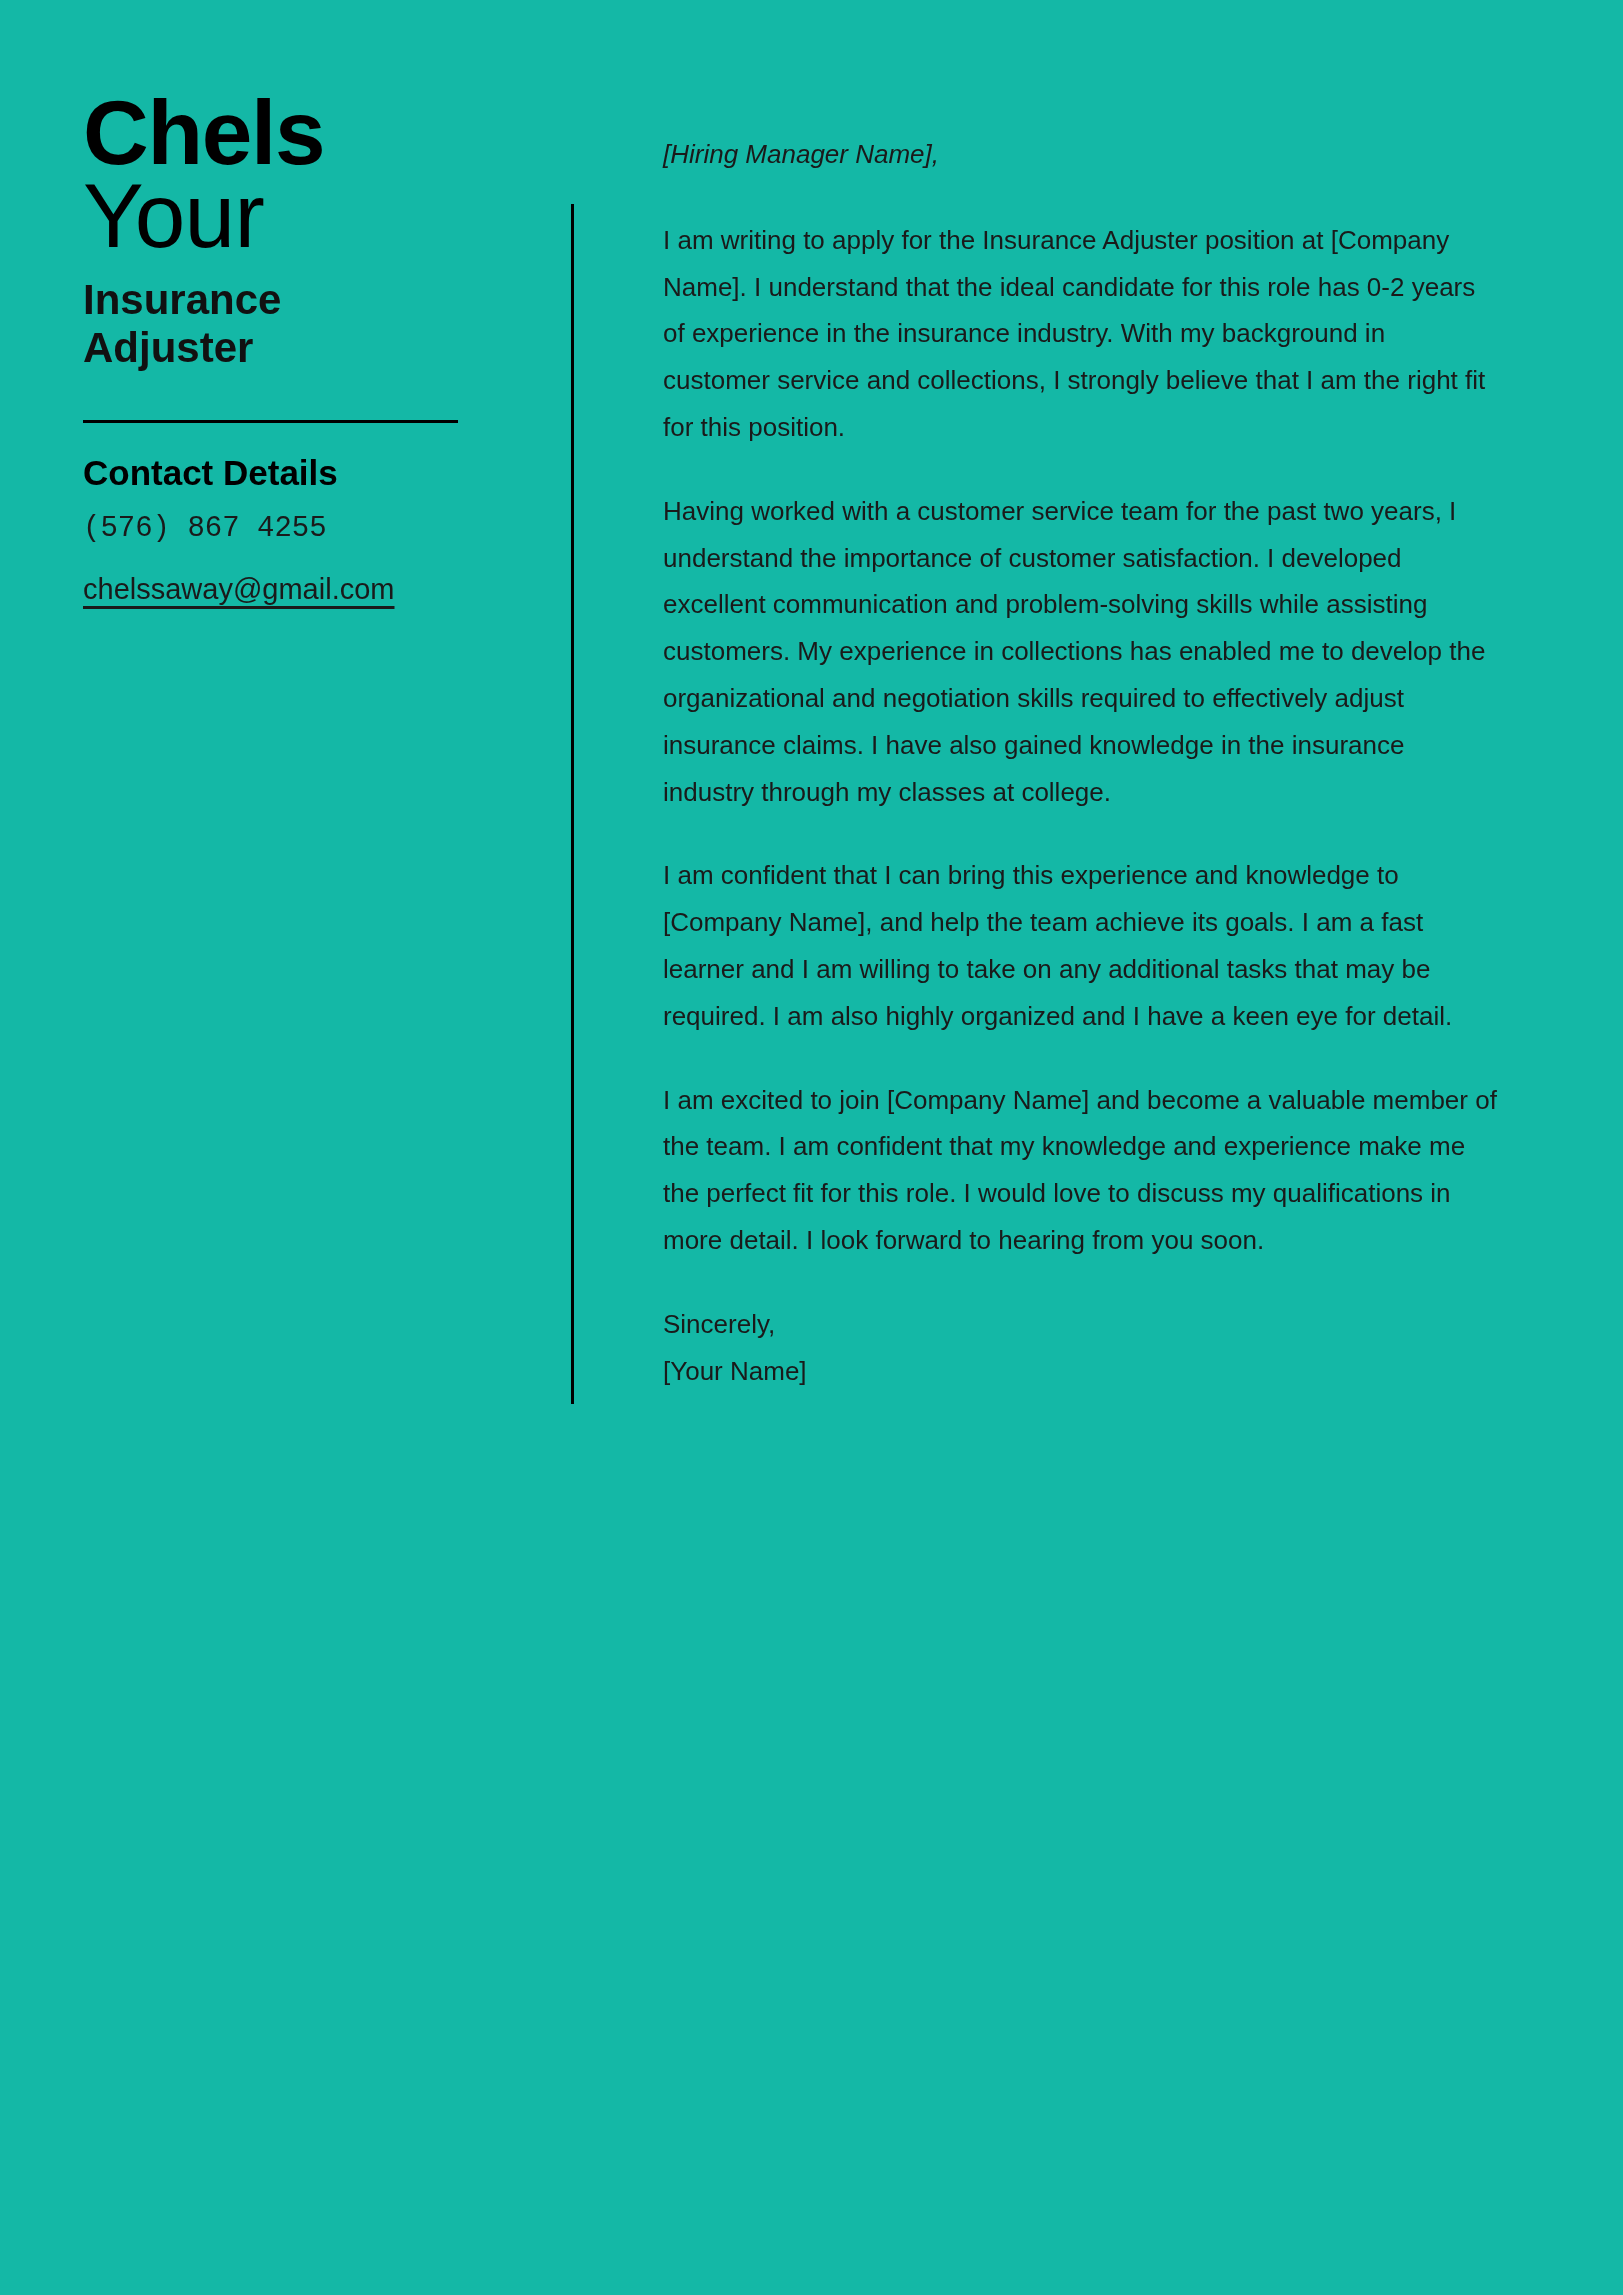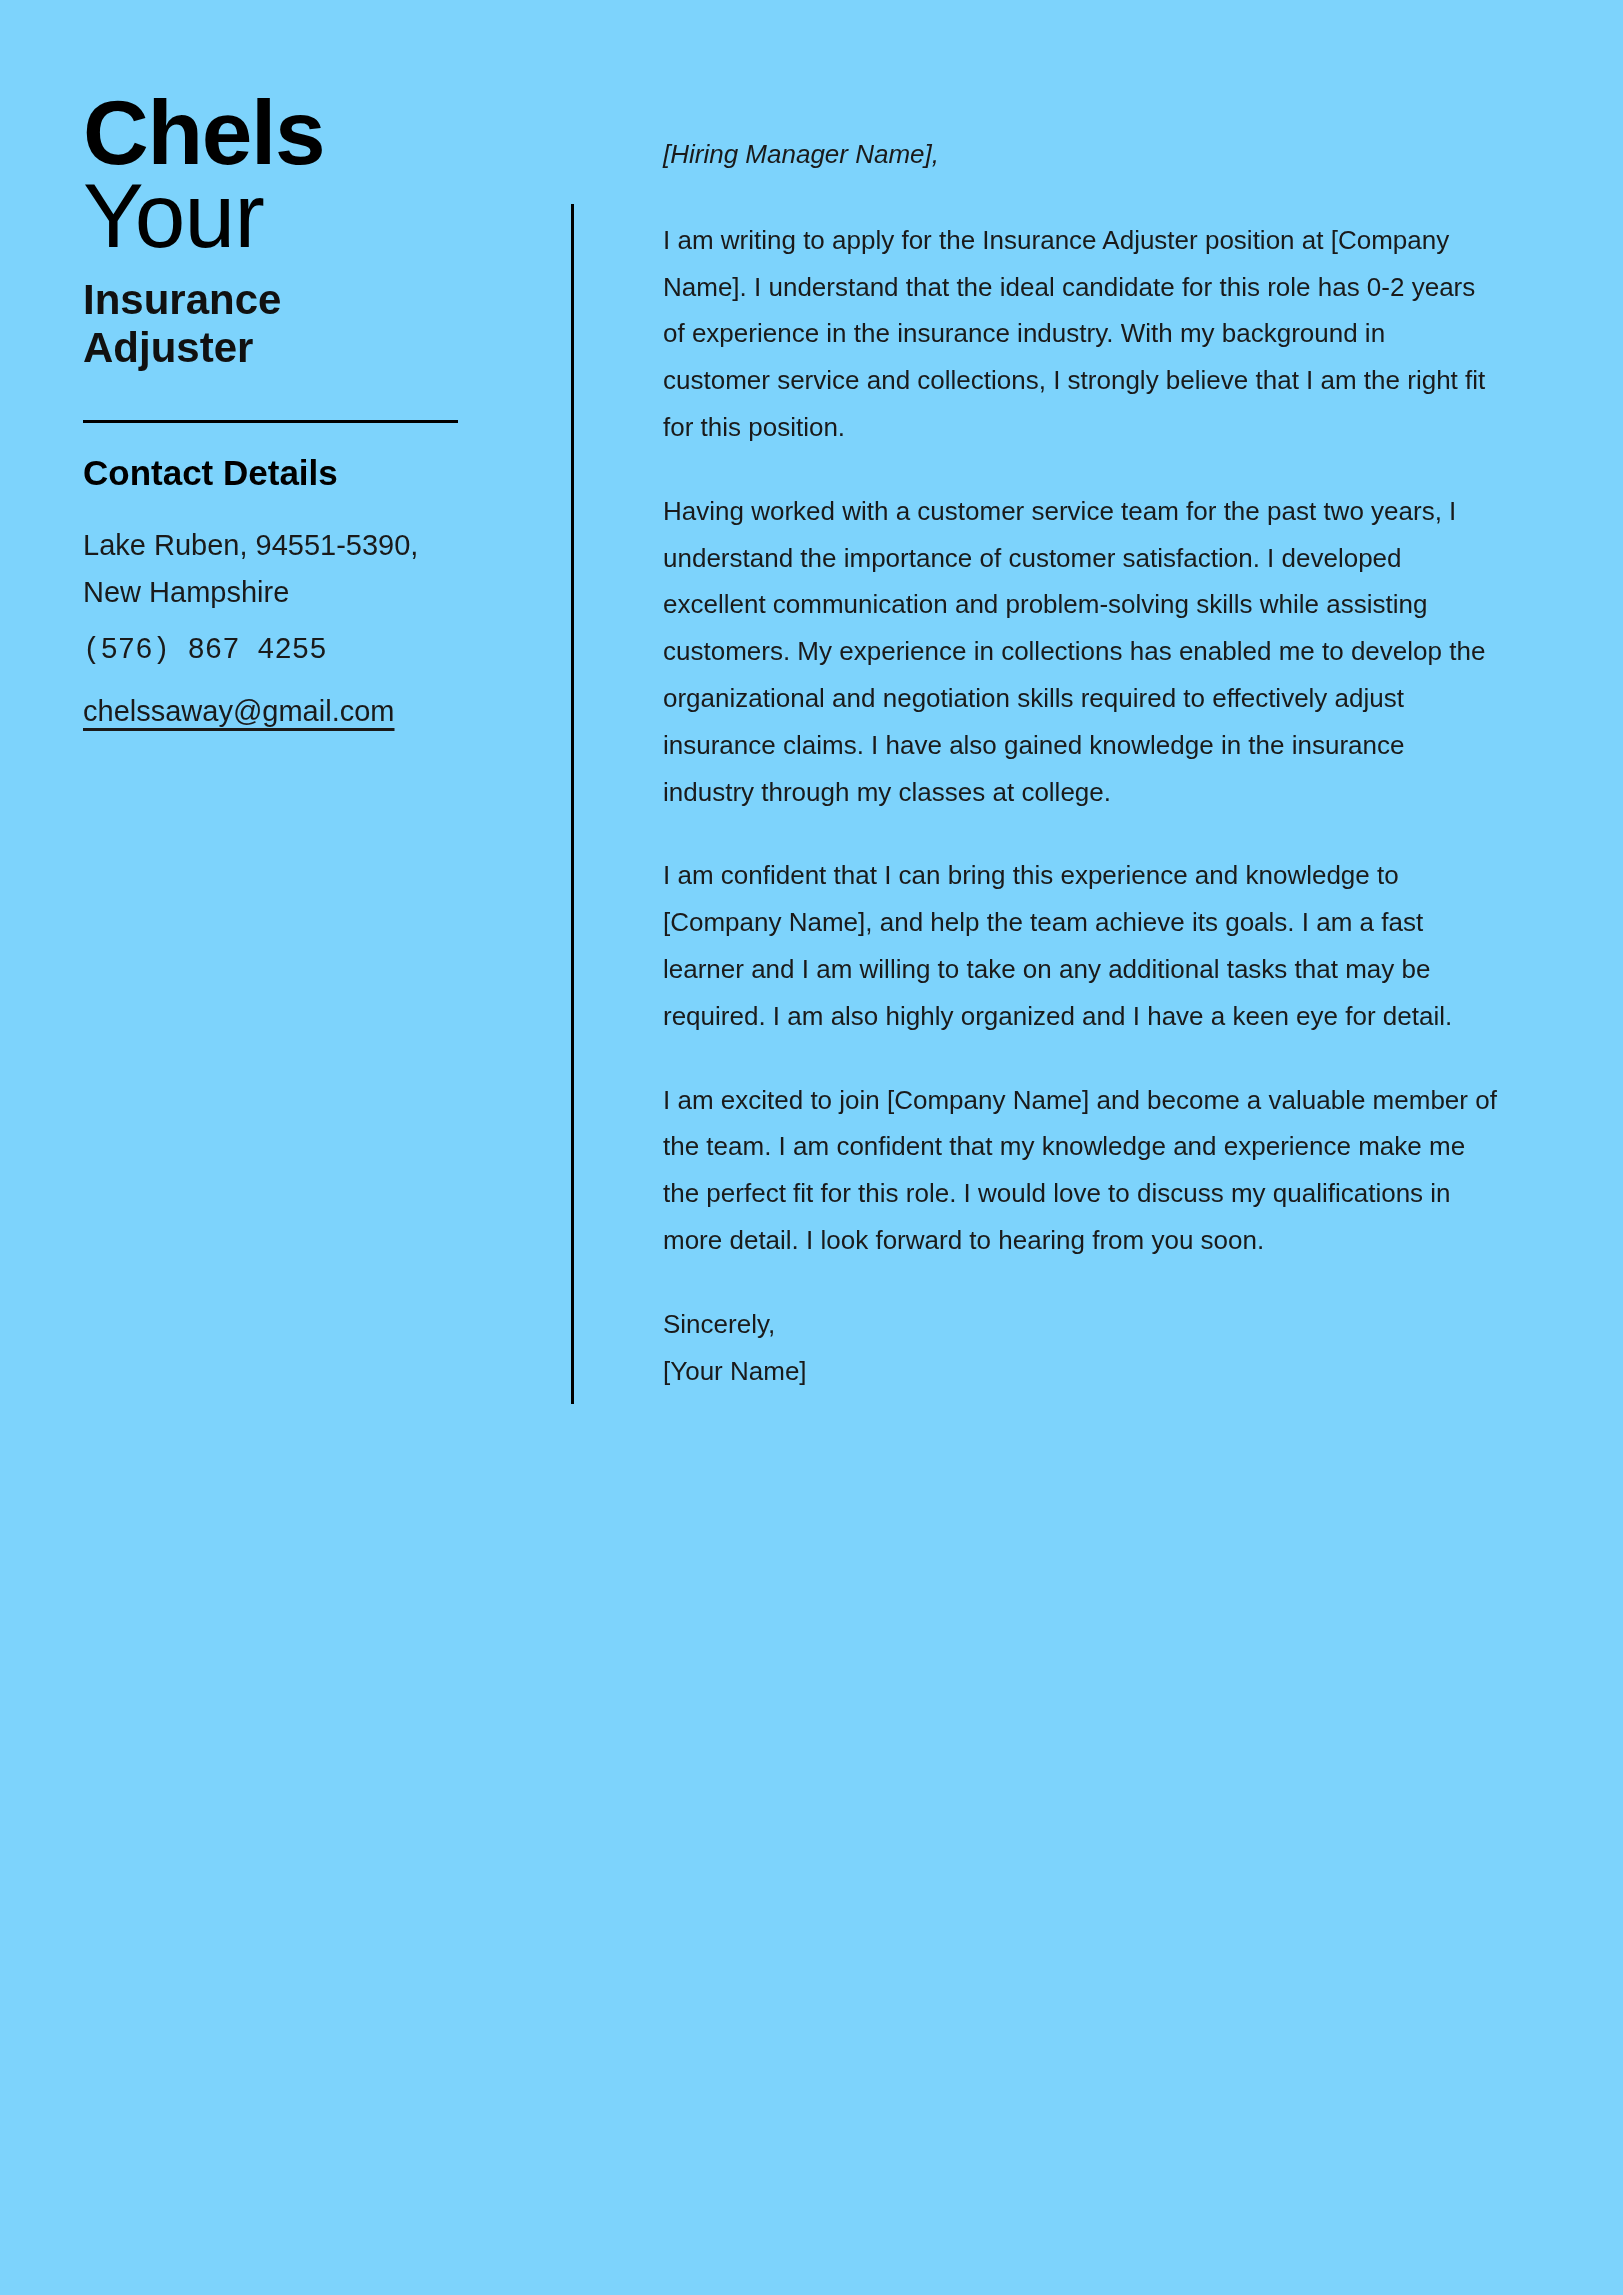--- a/index.html
+++ b/index.html
@@ -1,21 +1,21 @@
 <!DOCTYPE html>
 <html style="font-size:10.5px"><head>
 <meta charset="utf-8">
 <style>
   html, body { margin: 0; padding: 0; background: #ffffff; }
   .page {
     position: relative;
     width: 1623px;
     height: 2295px;
     box-sizing: border-box;
-    background: #7dd3fc;
+    background: #14b8a6;
     display: flex;
     align-items: flex-start;
     padding: 92px 122px 0 83px;
     font-family: "Liberation Sans", "DejaVu Sans", sans-serif;
     color: #1a1a1a;
     overflow: hidden;
   }
 
   
   .sidebar { width: 375px; flex: none; }
@@ -92,24 +92,20 @@
     <h1 class="name">
       <span class="first">Chels</span>
       <span class="last">Your</span>
     </h1>
     <div class="job-title">Insurance Adjuster</div>
 
     <hr class="divider">
 
     <h2 class="contact-heading">Contact Details</h2>
 
-    <p class="contact address">
-      <span>Lake Ruben, 94551-5390,</span>
-      <span>New Hampshire</span>
-    </p>
     <p class="contact phone">(576) 867 4255</p>
     <p class="contact email">
       <a href="#">chelssaway@gmail.com</a>
     </p>
   </aside>
 
   <main class="letter">
     <p class="salutation">[Hiring Manager Name],</p>
 
     <div class="letter-text">

